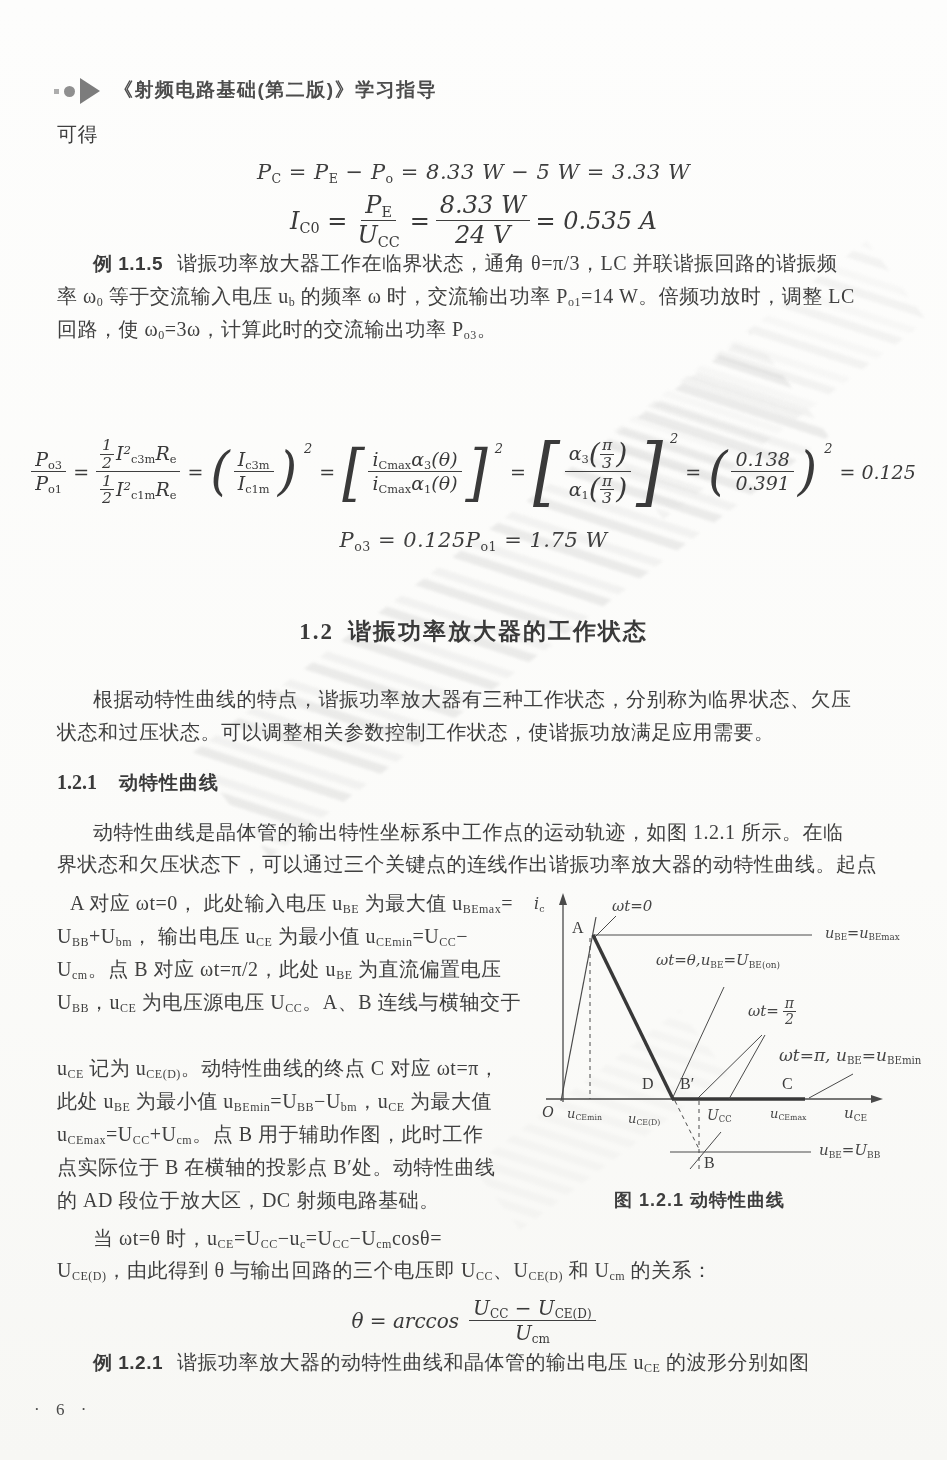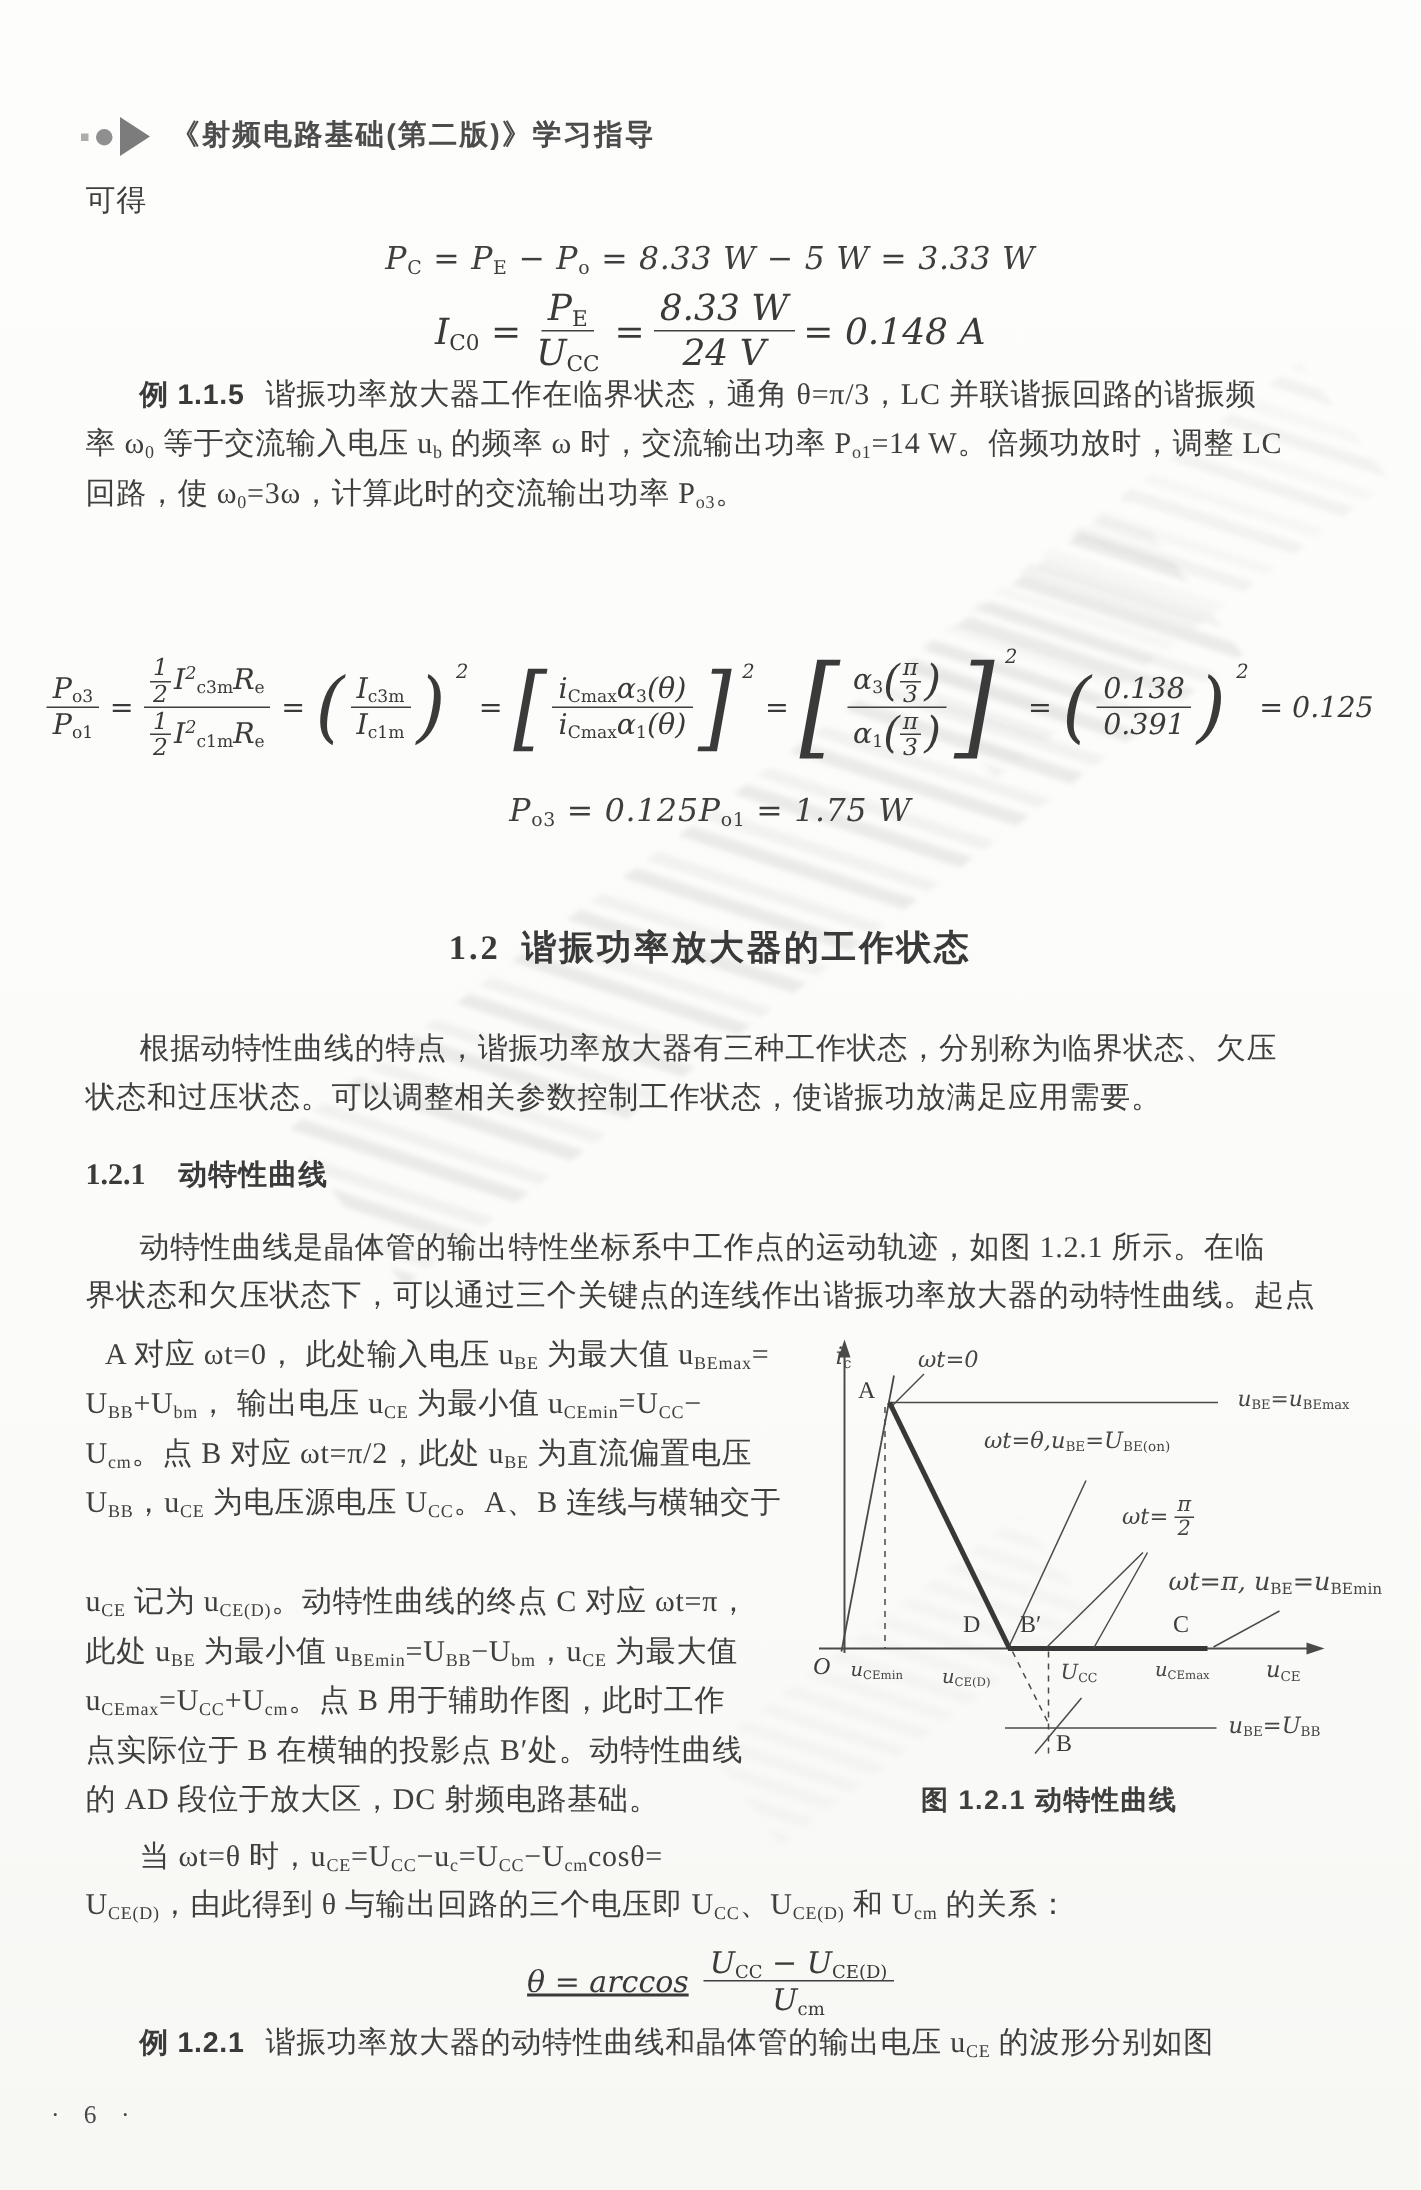--- a/index.html
+++ b/index.html
@@ -55,21 +55,21 @@
     <span>I<sub>C0</sub> =</span>
     <span class="frac">
       <span class="fn">P<sub>E</sub></span>
       <span class="fd">U<sub>CC</sub></span>
     </span>
     <span>=</span>
     <span class="frac">
       <span class="fn">8.33 W</span>
       <span class="fd">24 V</span>
     </span>
-    <span>= 0.148 A</span>
+    <span>= 0.535 A</span>
   </div>
 
   <div class="abs t" style="left:93px;top:251px;width:800px;">
     <span class="hd" style="font-size:19px;margin-right:14px;">例 1.1.5</span><span>谐振功率放大器工作在临界状态，通角 θ=π/3，LC 并联谐振回路的谐振频</span>
   </div>
   <div class="abs t" style="left:57px;top:284px;width:836px;">率 ω<sub>0</sub> 等于交流输入电压 u<sub>b</sub> 的频率 ω 时，交流输出功率 P<sub>o1</sub>=14 W。倍频功放时，调整 LC</div>
   <div class="abs t" style="left:57px;top:317px;width:836px;">回路，使 ω<sub>0</sub>=3ω，计算此时的交流输出功率 P<sub>o3</sub>。</div>
 
 
   <div class="abs formula-row m" style="left:40px;top:418px;width:867px;height:108px;font-size:19px;gap:7px;">
@@ -168,21 +168,21 @@
   <div class="abs t" style="left:57px;top:1056px;width:465px;">u<sub>CE</sub> 记为 u<sub>CE(D)</sub>。动特性曲线的终点 C 对应 ωt=π，</div>
   <div class="abs t" style="left:57px;top:1089px;width:465px;">此处 u<sub>BE</sub> 为最小值 u<sub>BEmin</sub>=U<sub>BB</sub>−U<sub>bm</sub>，u<sub>CE</sub> 为最大值</div>
   <div class="abs t" style="left:57px;top:1122px;width:465px;">u<sub>CEmax</sub>=U<sub>CC</sub>+U<sub>cm</sub>。点 B 用于辅助作图，此时工作</div>
   <div class="abs t" style="left:57px;top:1155px;width:465px;">点实际位于 B 在横轴的投影点 B′处。动特性曲线</div>
   <div class="abs t" style="left:57px;top:1188px;width:465px;">的 AD 段位于放大区，DC 射频电路基础。</div>
 
   <div class="abs t" style="left:93px;top:1226px;width:440px;">当 ωt=θ 时，u<sub>CE</sub>=U<sub>CC</sub>−u<sub>c</sub>=U<sub>CC</sub>−U<sub>cm</sub>cosθ=</div>
   <div class="abs t" style="left:57px;top:1258px;width:836px;">U<sub>CE(D)</sub>，由此得到 θ 与输出回路的三个电压即 U<sub>CC</sub>、U<sub>CE(D)</sub> 和 U<sub>cm</sub> 的关系：</div>
 
   <div class="abs formula-row m" style="left:0;top:1290px;width:947px;height:62px;font-size:20px;">
-    <span style="margin-right:4px;text-decoration:underline;">θ = arccos</span>
+    <span style="margin-right:4px;">θ = arccos</span>
     <span class="frac">
       <span class="fn">U<sub>CC</sub> − U<sub>CE(D)</sub></span>
       <span class="fd">U<sub>cm</sub></span>
     </span>
   </div>
 
   <div class="abs t" style="left:93px;top:1350px;width:800px;">
     <span class="hd" style="font-size:19px;margin-right:14px;">例 1.2.1</span><span>谐振功率放大器的动特性曲线和晶体管的输出电压 u<sub>CE</sub> 的波形分别如图</span>
   </div>
 
@@ -215,21 +215,21 @@
 
       <line x1="62" y1="50" x2="62" y2="211" stroke="#4a4a4a" stroke-width="1" stroke-dasharray="4 4"></line>
 
       <line x1="147" y1="213" x2="171" y2="261" stroke="#4a4a4a" stroke-width="1" stroke-dasharray="4 4"></line>
       <line x1="171" y1="213" x2="171" y2="282" stroke="#4a4a4a" stroke-width="1" stroke-dasharray="4 4"></line>
 
       <line x1="142" y1="264" x2="283" y2="264" stroke="#4a4a4a" stroke-width="1.1"></line>
       <line x1="162" y1="281" x2="193" y2="244" stroke="#4a4a4a" stroke-width="1"></line>
     </svg>
 
-    <span class="figlbl m" style="left:6px;top:6px;font-size:16px;margin-left:23px;">i<sub>c</sub></span>
+    <span class="figlbl m" style="left:6px;top:6px;font-size:16px;">i<sub>c</sub></span>
     <span class="figlbl m" style="left:316px;top:216px;">u<sub>CE</sub></span>
     <span class="ptlbl m" style="left:14px;top:215px;">O</span>
 
     <span class="ptlbl" style="left:44px;top:31px;">A</span>
     <span class="ptlbl" style="left:114px;top:187px;">D</span>
     <span class="ptlbl" style="left:152px;top:187px;">B′</span>
     <span class="ptlbl" style="left:254px;top:187px;">C</span>
     <span class="ptlbl" style="left:176px;top:266px;">B</span>
 
     <span class="figlbl m" style="left:84px;top:9px;">ωt=0</span>

